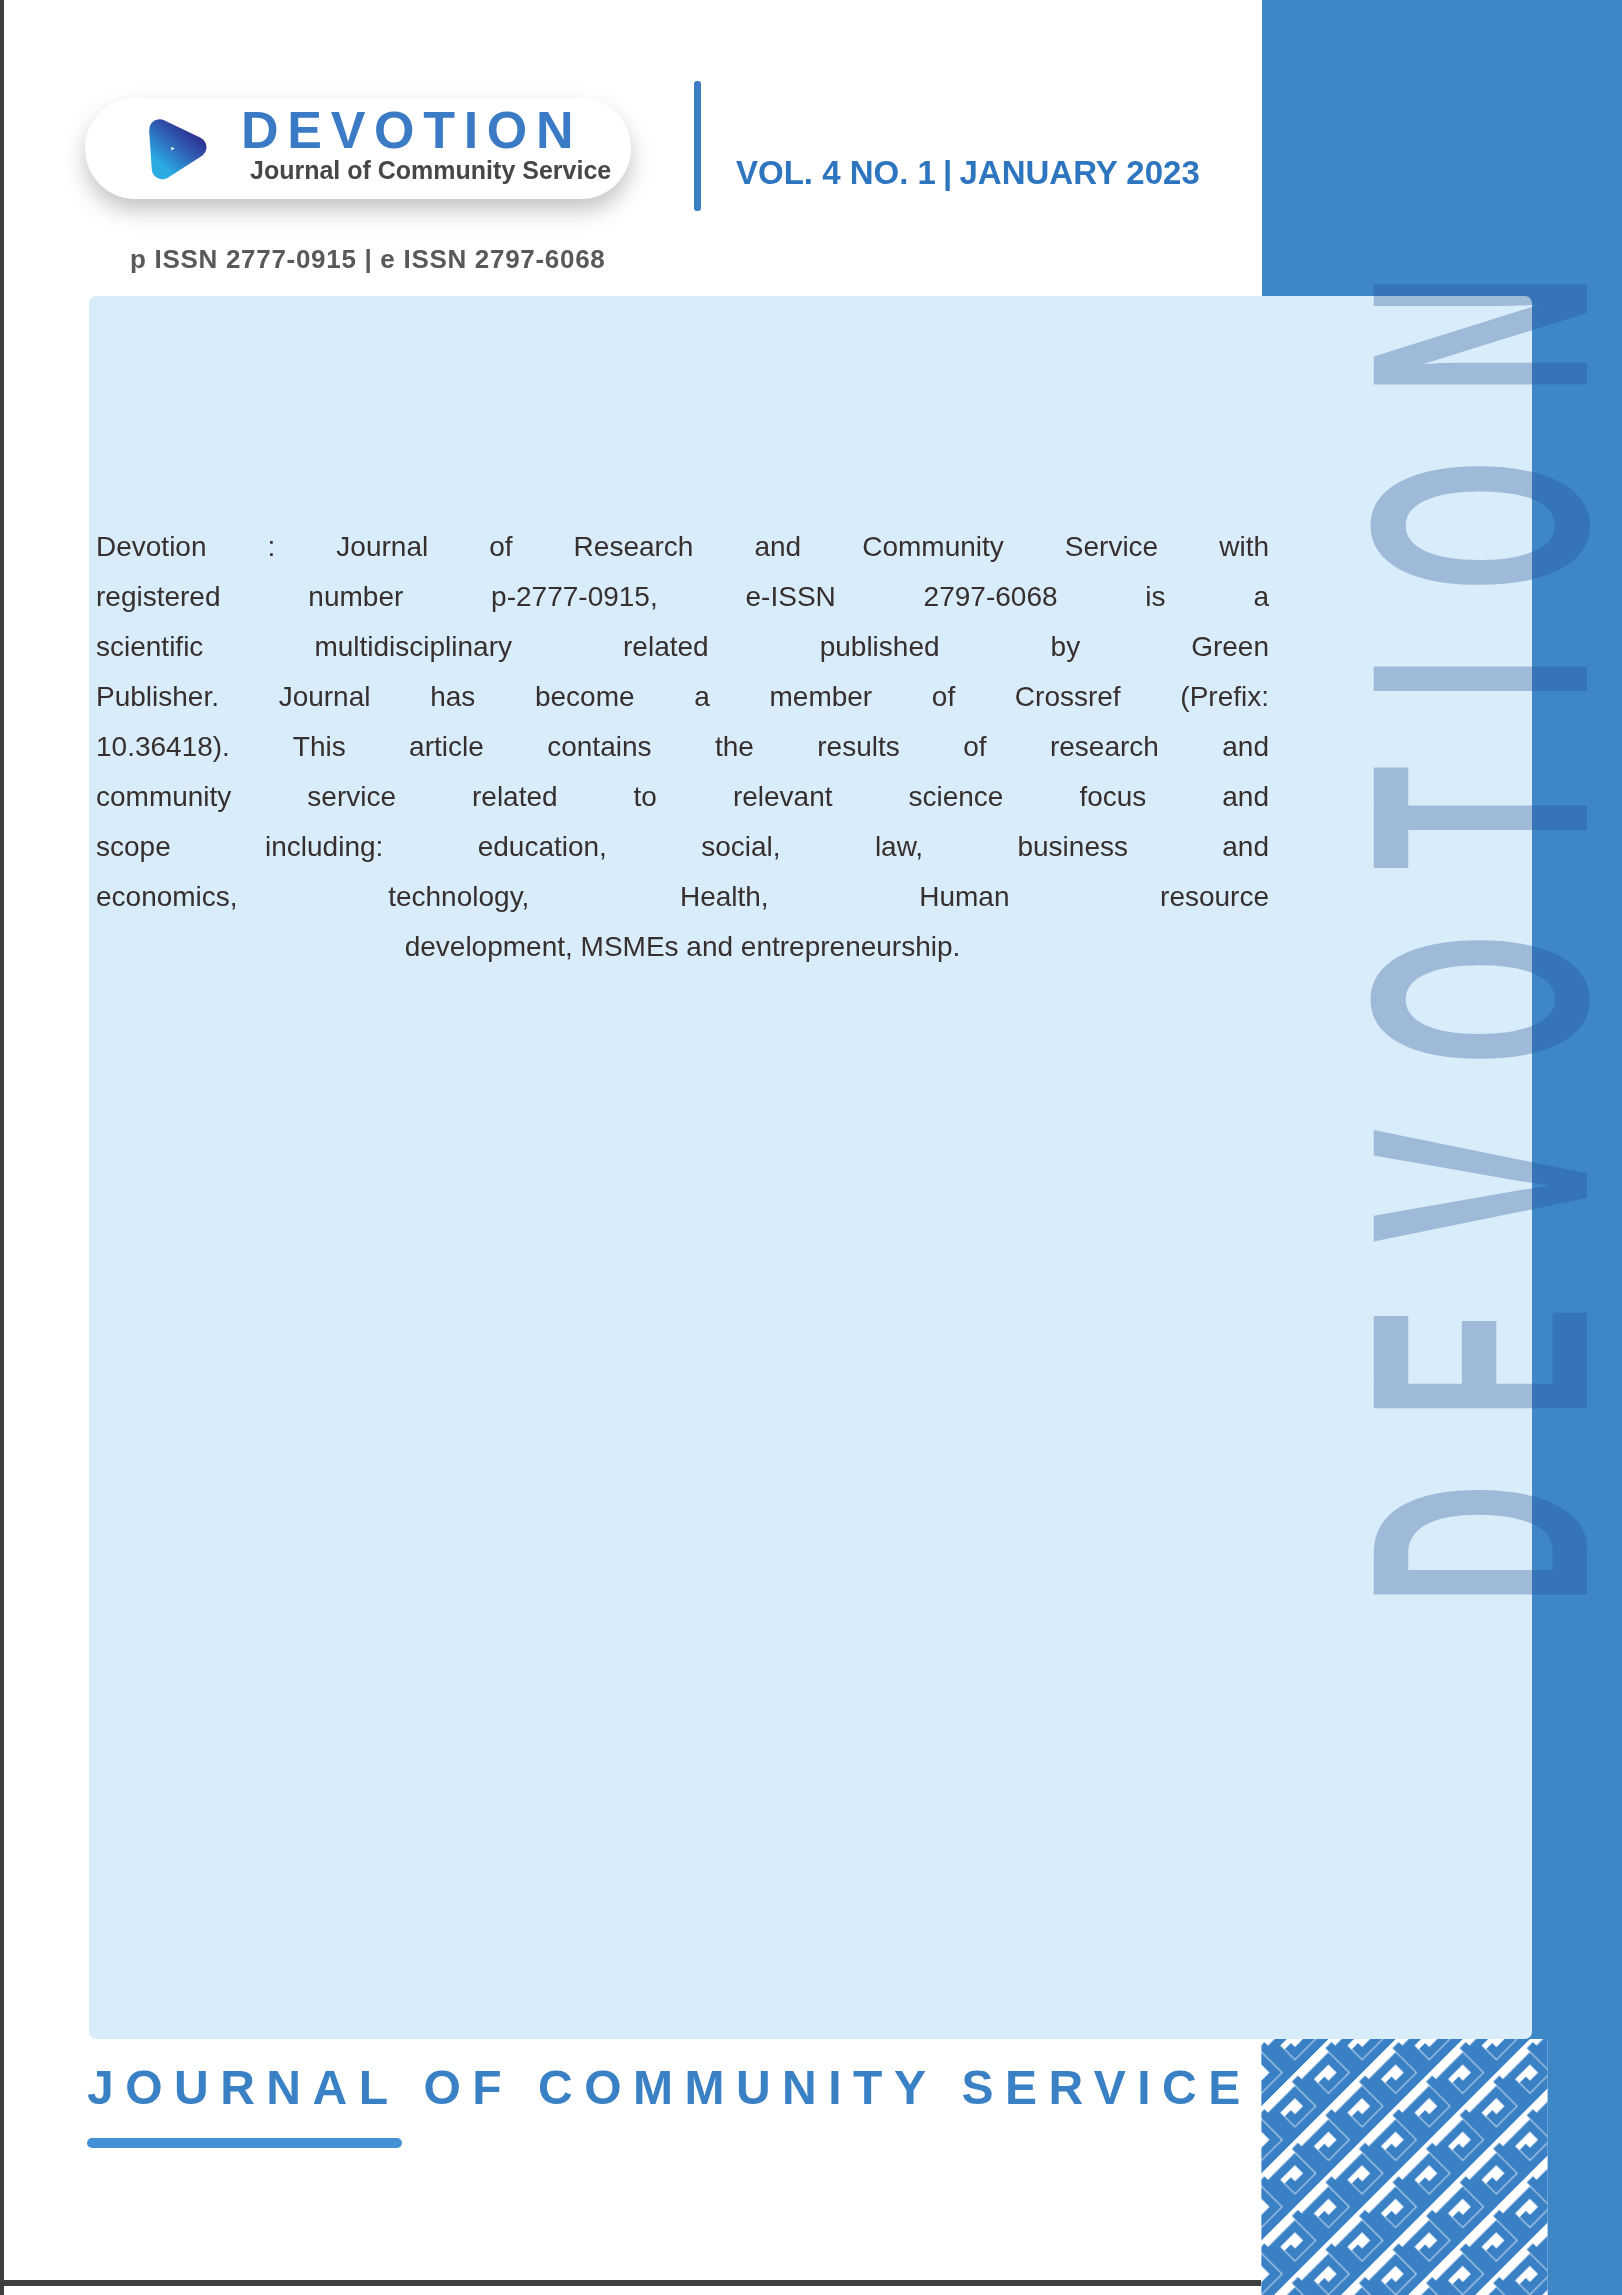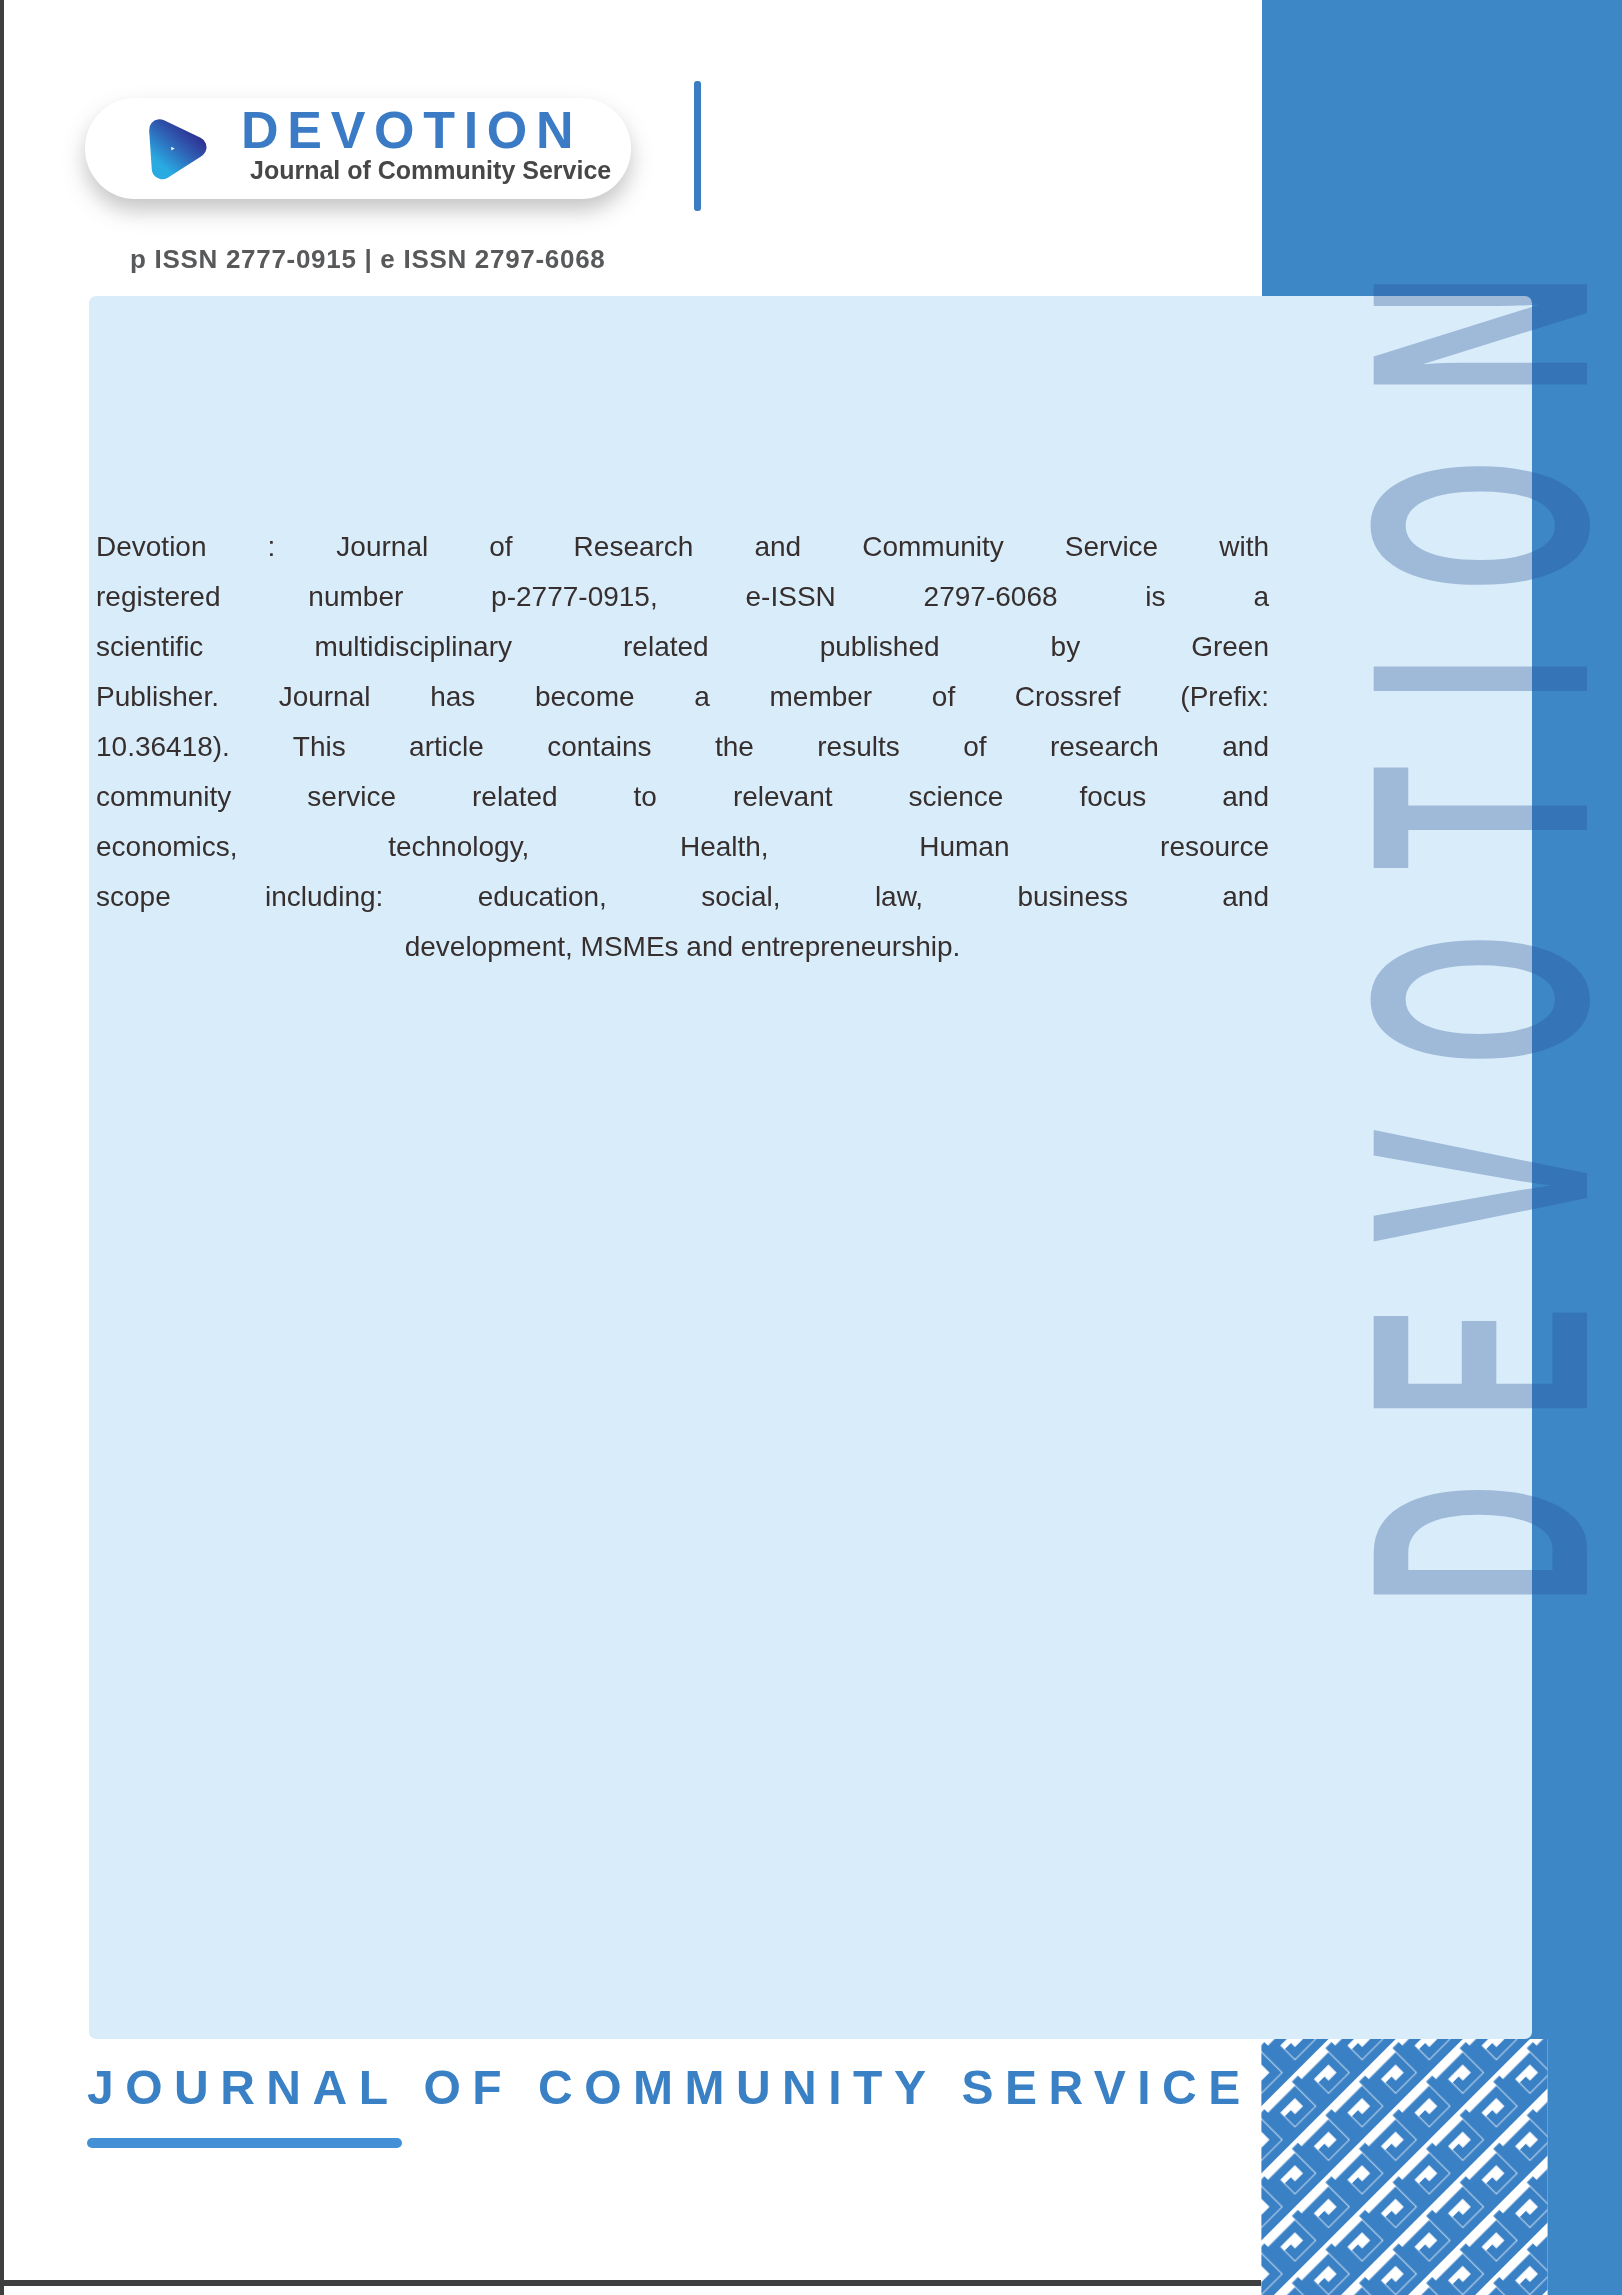--- a/index.html
+++ b/index.html
@@ -107,31 +107,34 @@
       <path d="M34,29 L76,49 L37,74 Z" fill="#ffffff" stroke="url(#lg)" stroke-width="24" stroke-linejoin="round"></path>
     </svg>
     <div class="logo-title">DEVOTION</div>
     <div class="logo-subtitle">Journal of Community Service</div>
   </div>
 
   <div class="issn-line">p ISSN 2777-0915 | e ISSN 2797-6068</div>
 
   <div class="issue-divider"></div>
 
+  <div class="issue-info">
+    <span>VOL. 4 NO. 1</span><span class="sep">|</span><span>JANUARY 2023</span>
+  </div>
 
 
   <div class="about-body">
     <div class="jline">Devotion : Journal of Research and Community Service with</div>
     <div class="jline">registered number p-2777-0915, e-ISSN 2797-6068 is a</div>
     <div class="jline">scientific multidisciplinary related published by Green</div>
     <div class="jline">Publisher. Journal has become a member of Crossref (Prefix:</div>
     <div class="jline">10.36418). This article contains the results of research and</div>
     <div class="jline">community service related to relevant science focus and</div>
+    <div class="jline">scope including: education, social, law, business and</div>
     <div class="jline">economics, technology, Health, Human resource</div>
-    <div class="jline">scope including: education, social, law, business and</div>
     <div class="lline">development, MSMEs and entrepreneurship.</div>
   </div>
 
   <div class="footer-tagline">JOURNAL OF COMMUNITY SERVICE</div>
   <div class="footer-underline"></div>
 
   <svg class="maze" viewBox="0 0 398 356" aria-hidden="true">
     <defs>
       <pattern id="mz" width="66" height="66" patternUnits="userSpaceOnUse" patternTransform="rotate(45 0 0)">
         <path d="M6,6 H60 V60 H19 V19 H47 V47 H33" fill="none" stroke="#3a80c4" stroke-width="12"></path>

